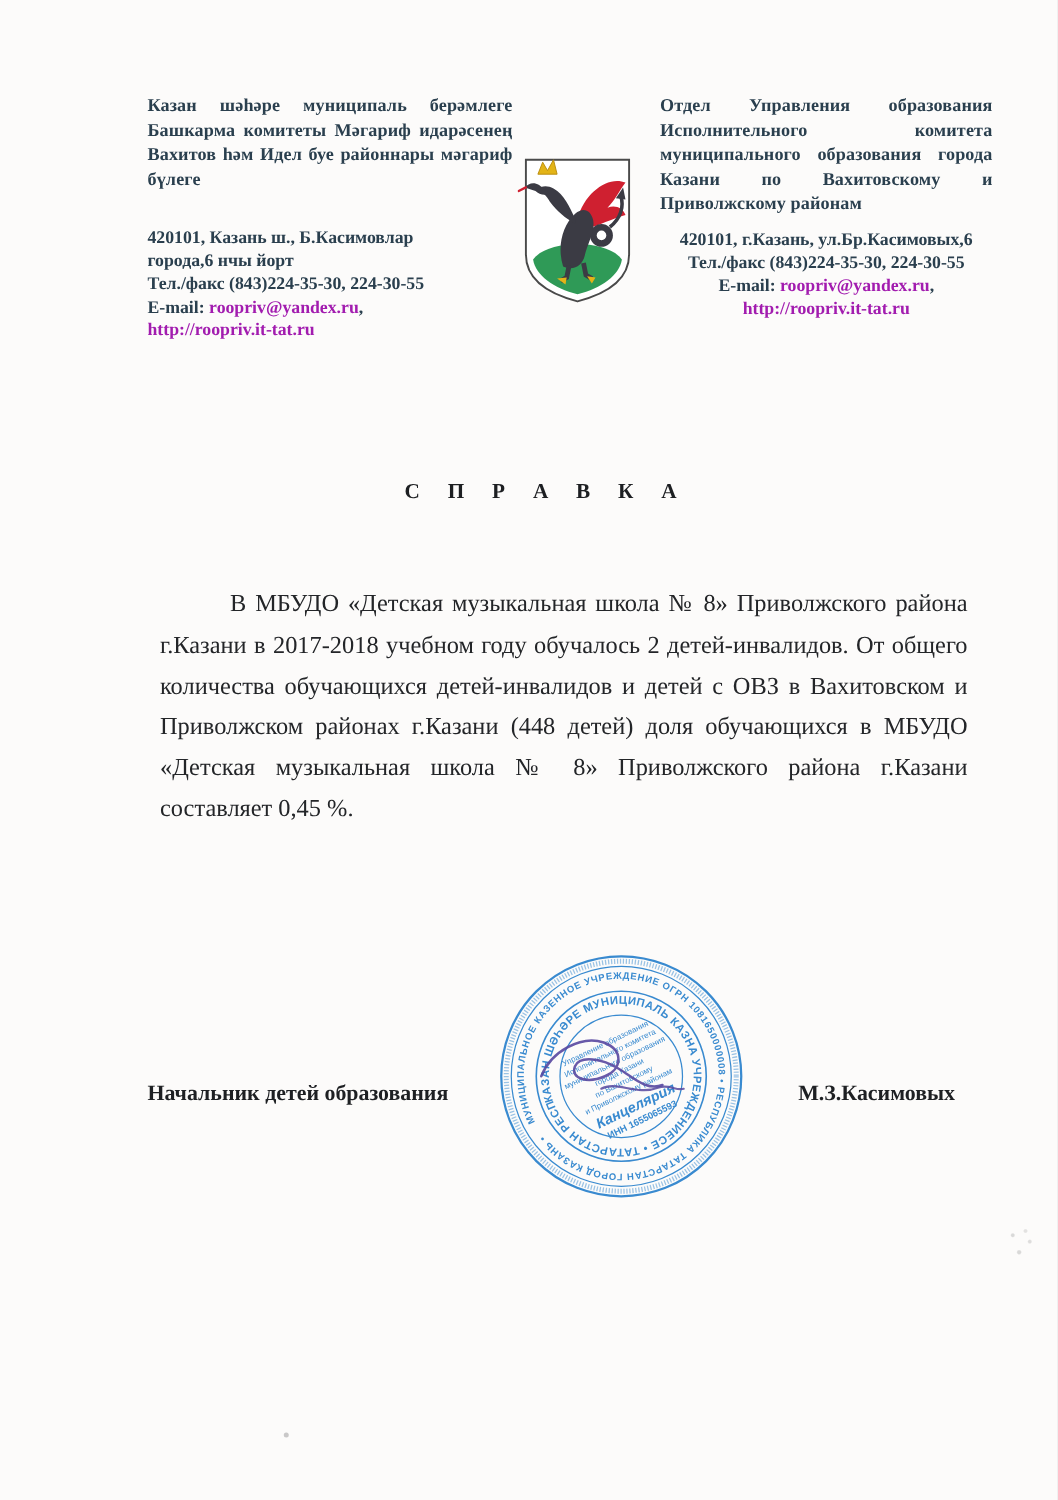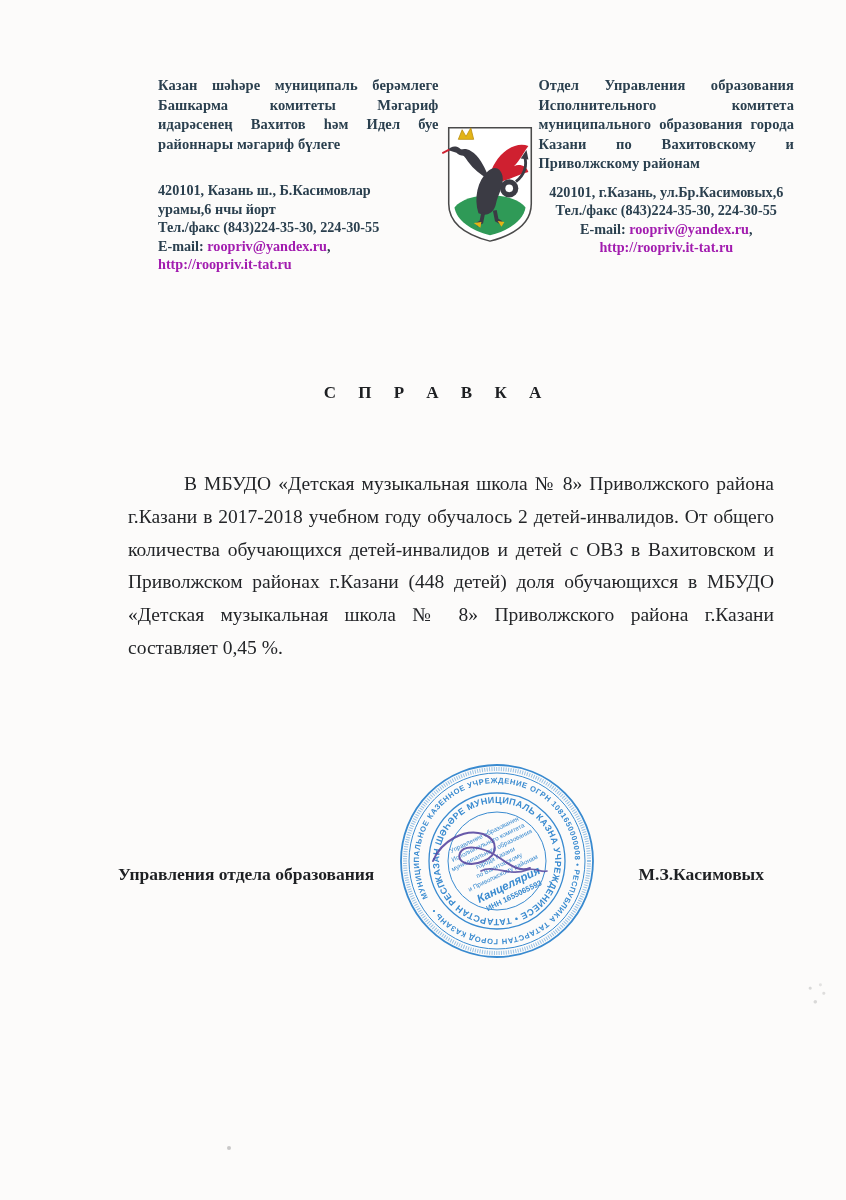--- a/index.html
+++ b/index.html
@@ -5,21 +5,21 @@
   html,body{margin:0;padding:0;background:#e8e8e8;}
   .page{
     position:relative; width:846px; height:1200px; margin:0 auto;
     background:#fcfbfa; overflow:hidden;
     font-family:"Liberation Serif","DejaVu Serif",serif;
     color:#26282c;
   }
   
   .letterhead{position:absolute; left:118px; top:76px; width:676px; display:flex;}
   .lh-col{display:flex; flex-direction:column;}
-  .lh-left{width:292px;margin-left:40px;}
+  .lh-left{width:292px;}
   .lh-right{width:266px;}
   .lh-mid{flex:1; display:flex; justify-content:flex-start; padding-left:4px; padding-top:19px;}
   .org{
     margin:0; font-weight:bold; font-size:14.5px; line-height:19.5px;
     text-align:justify; color:#2a3f4e; letter-spacing:.1px;
   }
   .contacts{font-weight:bold; font-size:14.2px; line-height:18.6px; color:#2a3f4e;}
   .contacts p{margin:0;}
   .contacts-left{margin-top:27px;}
   .contacts-right{margin-top:9px;text-align:center;}
@@ -66,21 +66,21 @@
 <body>
 
 <div class="page">
 
   <header class="letterhead">
 
     <div class="lh-col lh-left">
       <p class="org">Казан шәһәре муниципаль берәмлеге Башкарма комитеты Мәгариф идарәсенең Вахитов һәм Идел буе районнары мәгариф бүлеге</p>
       <div class="contacts contacts-left">
         <p>420101, Казань ш., Б.Касимовлар</p>
-        <p>урамы,6 нчы йорт</p>
+        <p>города,6 нчы йорт</p>
         <p>Тел./факс (843)224-35-30, 224-30-55</p>
         <p><span>E-mail: </span><a class="link">roopriv@yandex.ru</a><span>,</span></p>
         <p><a class="link">http://roopriv.it-tat.ru</a></p>
       </div>
     </div>
 
     <div class="lh-mid">
 
       <svg class="crest" viewBox="0 0 100 128" xmlns="http://www.w3.org/2000/svg" aria-hidden="true">
         <path d="M7,5 H93 V84 C93,103 77,116 50,123 C23,116 7,103 7,84 Z" fill="#ffffff" stroke="#4a4a4a" stroke-width="1.6"></path>
@@ -118,21 +118,21 @@
         <p><a class="link">http://roopriv.it-tat.ru</a></p>
       </div>
     </div>
   </header>
 
   <h1 class="title">С П Р А В К А</h1>
 
   <p class="body-text">В МБУДО «Детская музыкальная школа № 8» Приволжского района г.Казани в 2017-2018 учебном году обучалось 2 детей-инвалидов. От общего количества обучающихся детей-инвалидов и детей с ОВЗ в Вахитовском и Приволжском районах г.Казани (448 детей) доля обучающихся в МБУДО «Детская музыкальная школа № 8» Приволжского района г.Казани составляет 0,45 %.</p>
 
   <div class="sign-row">
-    <span>Управления отдела образования</span>
+    <span>Начальник детей образования</span>
     <span>М.З.Касимовых</span>
   </div>
 
   <svg class="stamp" viewBox="-101 -101 202 204" xmlns="http://www.w3.org/2000/svg">
     <defs>
       <path id="ringO" d="M 0,-78 A 78,78 0 1 1 -0.02,-78"></path>
       <path id="ringI" d="M 0,-58 A 58,58 0 1 1 -0.02,-58"></path>
     </defs>
 
     <circle r="96" fill="none" stroke="#2e86d2" stroke-width="1.8"></circle>

